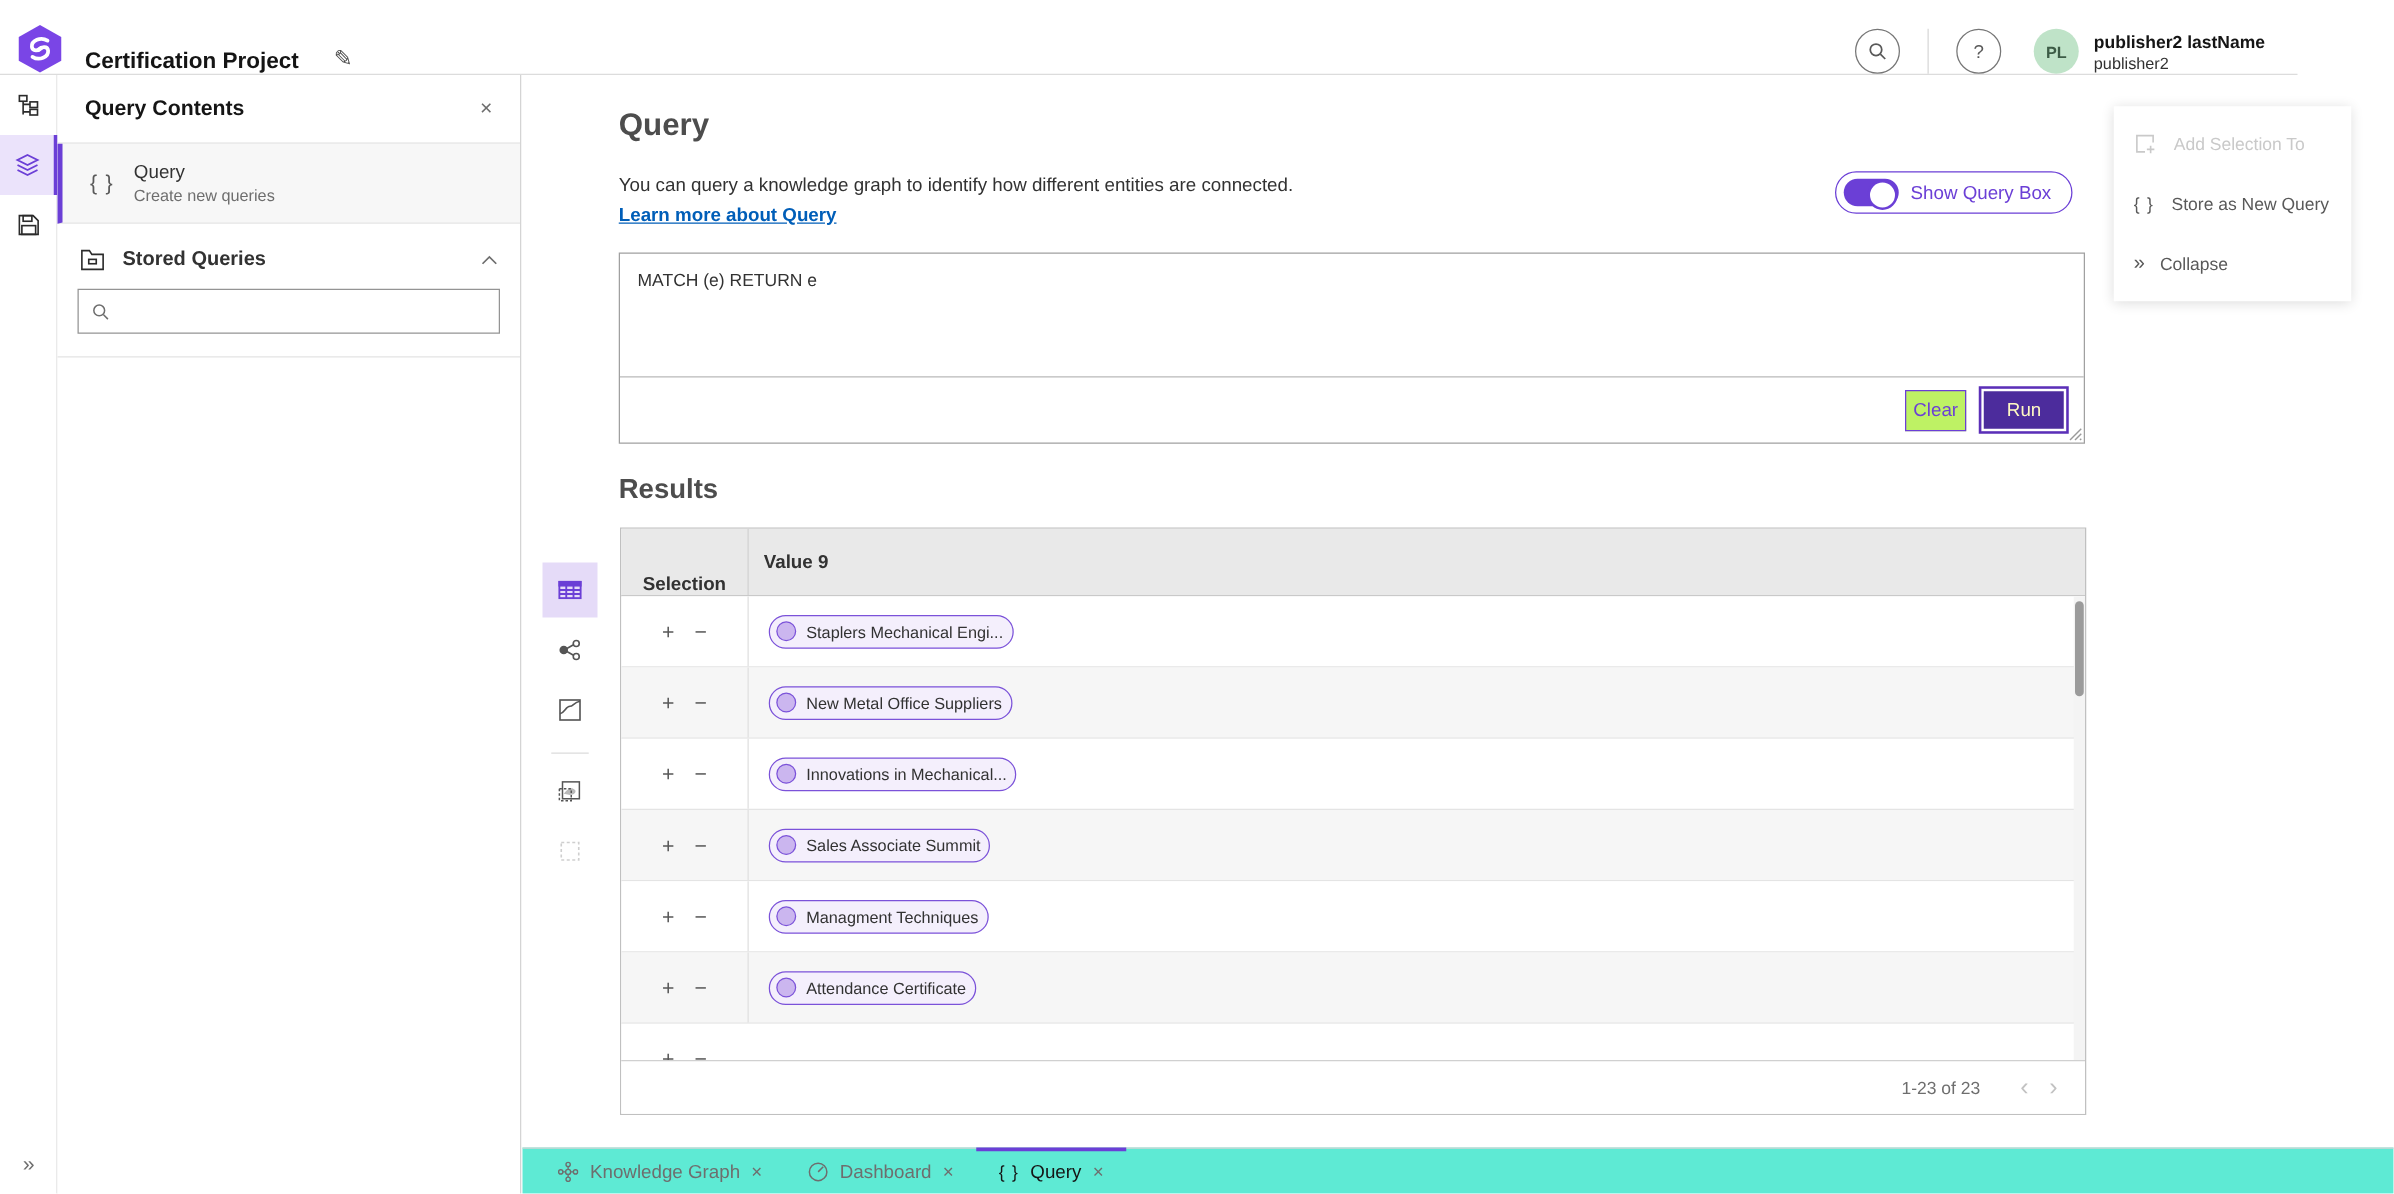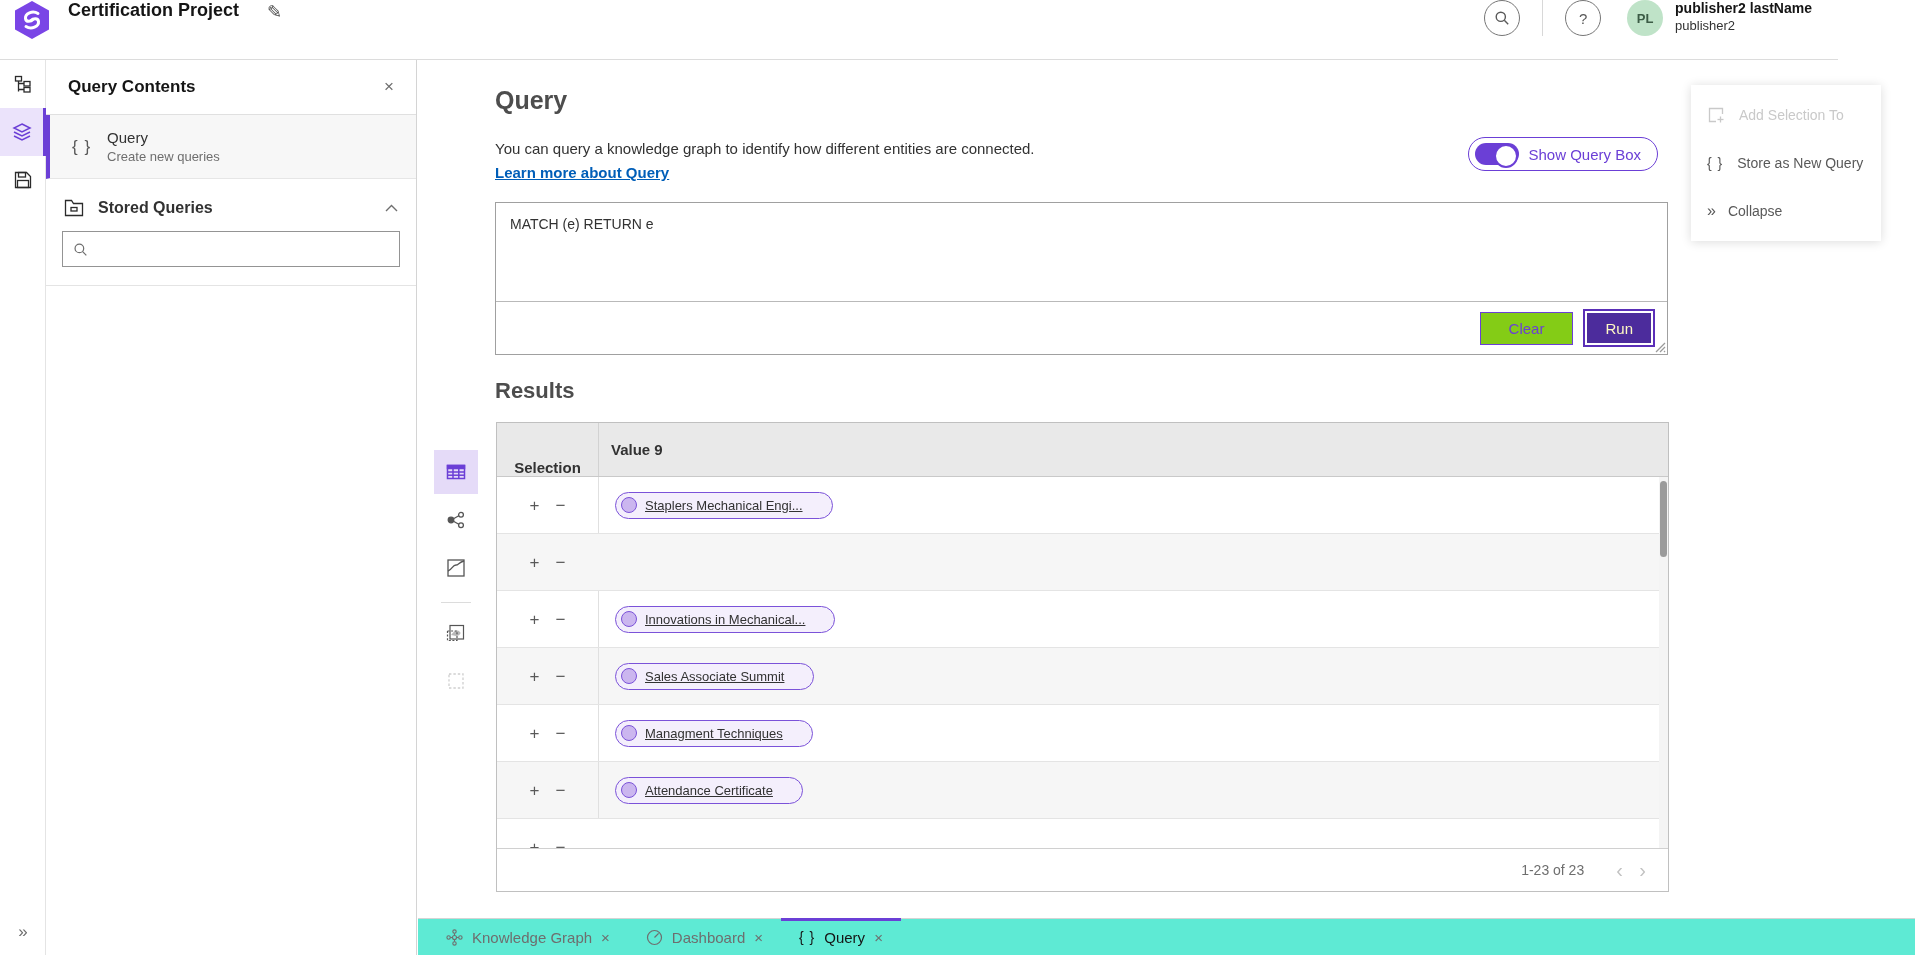--- a/index.html
+++ b/index.html
@@ -2,21 +2,21 @@
 <html><head>
 <meta charset="utf-8">
 <style>
   html,body{margin:0;padding:0;background:#fff;}
   *{box-sizing:border-box;}
   .screen{position:relative;width:1915px;height:955px;overflow:hidden;background:#fff;
           font-family:"Liberation Sans",sans-serif;color:#323232;}
 
   
   .topbar{position:absolute;top:0;left:0;width:1838px;height:60px;background:#fff;
-          border-bottom:1px solid #dcdcdc;display:flex;align-items:flex-start;padding:0 26px 0 14px;z-index:30;}
+          border-bottom:1px solid #dcdcdc;display:flex;align-items:flex-end;padding:0 26px 0 14px;z-index:30;}
   .logo{width:36px;height:40px;margin-right:18px;flex:0 0 auto;}
   .app-title{font-size:18px;font-weight:bold;color:#151515;}
   .edit-btn{background:none;border:none;font-size:18px;color:#4a4a4a;margin-left:22px;cursor:pointer;}
   .topbar-spacer{flex:1;}
   .circle-btn{width:36px;height:36px;border-radius:50%;border:1px solid #767676;background:#fff;
               display:flex;align-items:center;justify-content:center;color:#595959;cursor:pointer;font-size:15px;}
   .topbar-divider{width:1px;height:36px;background:#d8d8d8;margin:0 22px;}
   .avatar{width:36px;height:36px;border-radius:50%;background:#bfe3c8;color:#3c5c46;font-size:13px;
           font-weight:bold;display:flex;align-items:center;justify-content:center;margin-left:26px;}
   .user-block{margin-left:12px;line-height:1.25;}
@@ -58,21 +58,21 @@
   .switch{width:44px;height:22px;border-radius:11px;background:#6b3fd6;position:relative;}
   .switch::after{content:"";position:absolute;right:1px;top:1px;width:20px;height:20px;border-radius:50%;
                  background:#fff;border:2px solid #6b3fd6;}
   .toggle-label{font-size:15px;color:#6b3fd6;}
 
   .query-panel{position:absolute;top:142px;left:77px;width:1173px;border:1px solid #a0a0a0;background:#fff;}
   .query-textarea{position:relative;height:99px;border-bottom:1px solid #b9b9b9;padding:13px 14px;
                   font-size:14px;color:#323232;white-space:pre;cursor:text;}
   .resize-handle{position:absolute;right:1px;bottom:1px;cursor:nwse-resize;}
   .query-actions{height:52px;display:flex;align-items:center;justify-content:flex-end;gap:12px;padding-right:14px;}
-  .btn-clear{height:33px;padding:0 28px;background:#84cc16;border:1px solid #6b3fd6;color:#6b3fd6;
+  .btn-clear{height:33px;padding:0 6px;background:#bef264;border:1px solid #6b3fd6;color:#6b3fd6;
              font-size:15px;cursor:pointer;font-family:"Liberation Sans",sans-serif;}
   .btn-run{height:34px;padding:0 18px;background:#4c2c9c;border:2px solid #fff;outline:2px solid #5b2fb8;
            color:#fef9c3;font-size:15px;cursor:pointer;font-family:"Liberation Sans",sans-serif;}
 
   .r-title{position:absolute;top:318px;left:77px;font-size:22px;font-weight:bold;color:#4d4d4d;margin:0;}
 
   
   .view-strip{position:absolute;top:390px;left:14px;width:48px;display:flex;flex-direction:column;align-items:center;}
   .strip-item{width:44px;height:44px;display:flex;align-items:center;justify-content:center;cursor:pointer;margin-bottom:4px;}
   .strip-item.selected{background:#e5dbf8;}
@@ -84,21 +84,21 @@
   .thead{display:flex;height:54px;background:#e9e9e9;border-bottom:1px solid #c9c9c9;align-items:flex-end;}
   .th-sel{width:101px;text-align:center;font-size:15px;font-weight:bold;color:#323232;}
   .th-val{flex:1;padding-left:12px;font-size:15px;font-weight:bold;color:#323232;border-left:1px solid #d2d2d2;align-self:stretch;display:flex;align-items:center;}
   .tbody{height:371px;overflow:hidden;position:relative;}
   .trow{display:flex;height:57px;border-bottom:1px solid #e4e4e4;background:#fff;}
   .trow.alt{background:#f6f6f6;}
   .cell-sel{width:101px;display:flex;align-items:center;justify-content:center;gap:12px;}
   .cell-val{flex:1;display:flex;align-items:center;padding-left:16px;border-left:1px solid #e0e0e0;}
   .rowbtn{background:none;border:none;color:#595959;font-size:17px;cursor:pointer;padding:0 2px;line-height:1;}
   .pill{display:inline-flex;align-items:center;height:27px;border:1.5px solid #7b52d9;border-radius:14px;
-        background:#f4effc;padding:0 29px 0 5px;cursor:pointer;text-decoration:underline;}
+        background:#f4effc;padding:0 7px 0 5px;cursor:pointer;}
   .dot{width:16px;height:16px;border-radius:50%;background:#cbb6ef;border:1px solid #7b52d9;margin-right:8px;flex:0 0 auto;}
   .pill-label{font-size:13px;color:#323232;white-space:nowrap;}
   .vscroll{position:absolute;top:0;right:0;width:9px;height:371px;background:#f4f4f4;}
   .vscroll-thumb{position:absolute;top:4px;right:1px;width:7px;height:76px;border-radius:4px;background:#9b9b9b;cursor:grab;}
   .pagination{height:43px;border-top:1px solid #d0d0d0;display:flex;align-items:center;justify-content:flex-end;
               gap:26px;padding-right:16px;background:#fff;}
   .page-range{font-size:14px;color:#6e6e6e;}
   .page-btn{background:none;border:none;color:#c2c2c2;font-size:20px;cursor:default;line-height:1;padding:0 6px;}
 
   
@@ -299,20 +299,26 @@
         <span class="pill-label">Staplers Mechanical Engi...</span>
       </span>
     </div>
   </div>
 
   <div class="trow alt">
     <div class="cell-sel">
       <button class="rowbtn">+</button>
       <button class="rowbtn">−</button>
     </div>
+    <div class="cell-val">
+      <span class="pill">
+        <span class="dot"></span>
+        <span class="pill-label">New Metal Office Suppliers</span>
+      </span>
+    </div>
   </div>
 
   <div class="trow">
     <div class="cell-sel">
       <button class="rowbtn">+</button>
       <button class="rowbtn">−</button>
     </div>
     <div class="cell-val">
       <span class="pill">
         <span class="dot"></span>

